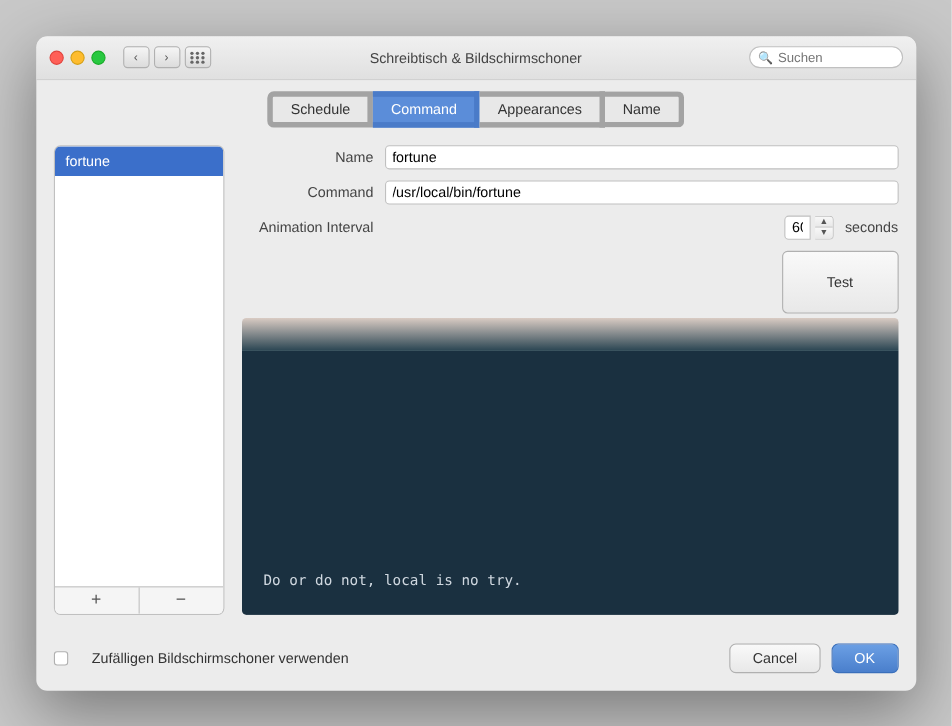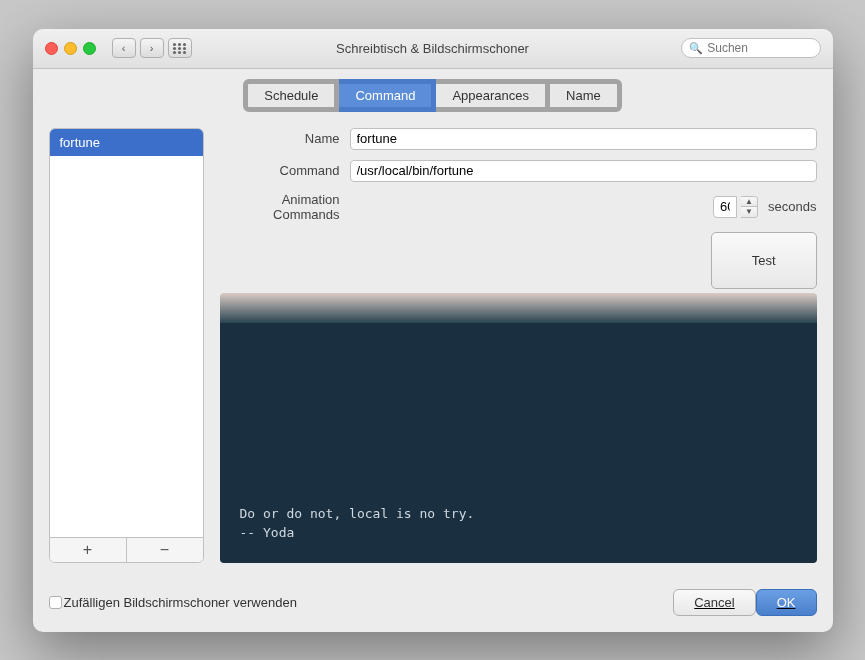--- a/index.html
+++ b/index.html
@@ -340,41 +340,41 @@
     
     .bottom-area {
       padding: 10px 16px 16px 16px;
       display: flex;
       align-items: center;
     }
 
     .checkbox-area {
       display: flex;
       align-items: center;
-      gap: 2px;
+      gap: 22px;
       flex: 1;
     }
 
     .checkbox {
       width: 13px;
       height: 13px;
       border: 1px solid #b0b0b0;
       border-radius: 3px;
       background: white;
       display: inline-block;
     }
 
     .checkbox-label {
       font-size: 13px;
       color: #333;
     }
 
     .bottom-buttons {
       display: flex;
-      text-decoration: underline;
+      gap: 10px;
     }
 
     .btn-cancel, .btn-ok {
       padding: 5px 20px;
       border-radius: 6px;
       border: 1px solid #b0b0b0;
       cursor: pointer;
       font-size: 13px;
     }
 
@@ -474,41 +474,40 @@
         <span class="form-label">Name</span>
         <input class="form-input" type="text" value="fortune" style="">
       </div>
 
       <div class="form-row">
         <span class="form-label">Command</span>
         <input class="form-input" type="text" value="/usr/local/bin/fortune" style="">
       </div>
 
       <div class="form-row">
-        <span class="form-label">Animation Commands</span>
+        <span class="form-label">Animation Interval</span>
         <div class="spinner-wrapper">
           <input class="spinner-input" type="text" value="60" style="">
           <div class="spinner-btns">
             <button class="spinner-btn">▲</button>
             <button class="spinner-btn">▼</button>
           </div>
           <span class="seconds-label">seconds</span>
         </div>
       </div>
 
       <div class="test-row">
         <button class="test-btn">Test</button>
       </div>
 
       <div class="preview-area">
         <div style="height:30px; background: linear-gradient(to bottom, rgba(190,155,135,0.4) 0%, rgba(20,50,65,0.9) 100%);"></div>
         <div class="terminal-preview">
           <div class="terminal-text">
             <div>Do or do not, local is no try.</div>
-            <div>-- Yoda</div>
           </div>
         </div>
       </div>
 
     </div>
   </div>
 
   <div class="bottom-area">
     <div class="checkbox-area">
       <div class="checkbox"></div>

